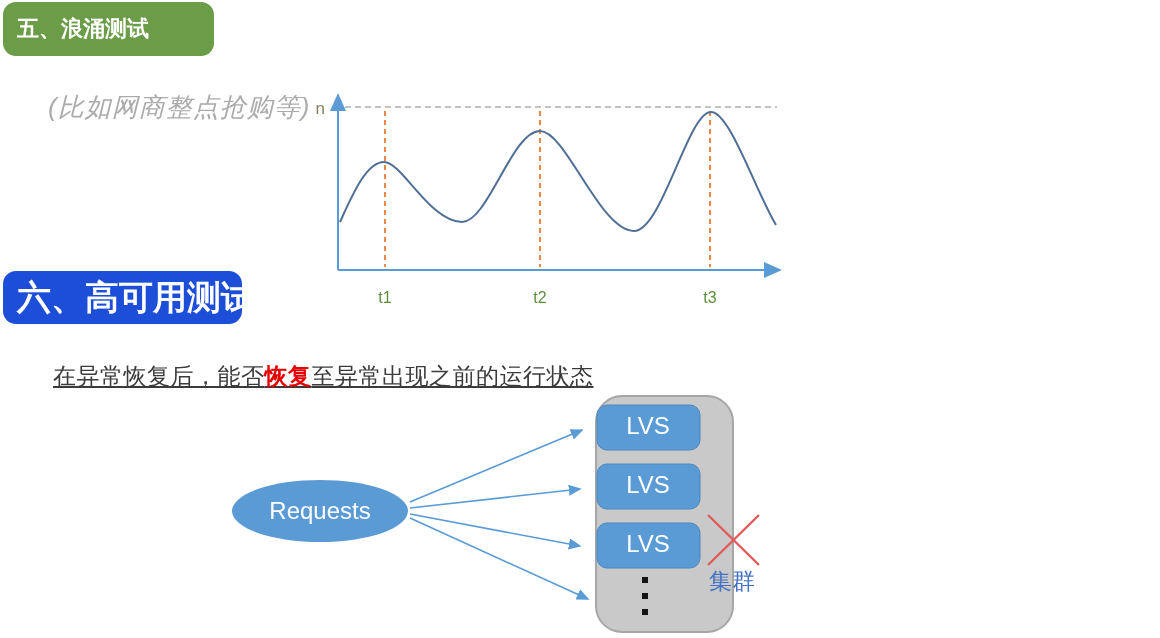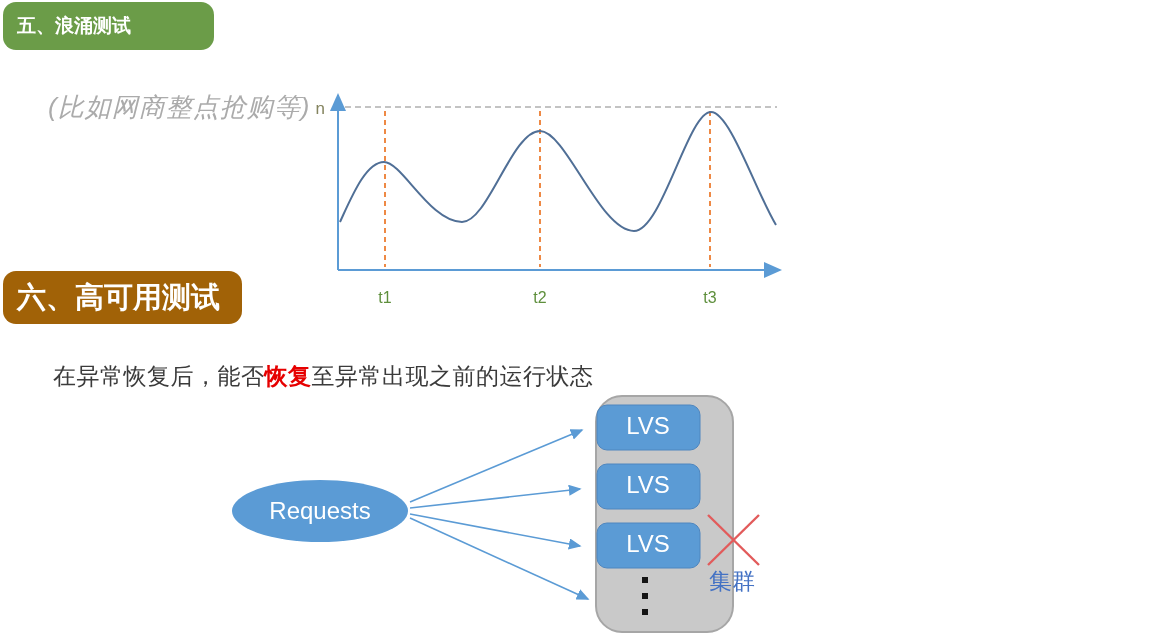--- a/index.html
+++ b/index.html
@@ -1,30 +1,30 @@
 <!DOCTYPE html>
 <html><head>
 <meta charset="utf-8">
 <style>
   html,body{margin:0;padding:0;background:#fff;}
   body{font-family:"Liberation Sans","DejaVu Sans",sans-serif;}
   .slide{position:relative;width:1160px;height:638px;background:#ffffff;overflow:hidden;}
 
   .badge{position:absolute;display:flex;align-items:center;padding:0 14px;
          color:#ffffff;font-weight:bold;border-radius:13px;white-space:nowrap;}
-  .badge.green{left:3px;top:2px;width:183px;height:48px;font-size:19px;background:#6B9C48;}
-  .badge.purple{left:3px;top:271px;width:211px;height:53px;font-size:29px;background:#a16207;}
+  .badge.green{left:3px;top:2px;width:183px;height:54px;font-size:22px;background:#6B9C48;}
+  .badge.purple{left:3px;top:271px;width:211px;height:53px;font-size:34px;background:#1d4ed8;}
 
   .para{position:absolute;color:#3B3B3B;font-size:23px;white-space:nowrap;letter-spacing:0.5px;}
   .para .hl{color:#E60000;font-weight:bold;}
   #surge-desc{left:62px;top:61px;}
   .note{position:absolute;left:48px;top:90px;font-size:26px;font-style:italic;
         color:#ABABAB;white-space:nowrap;letter-spacing:1px;}
   #ha-desc1{left:53px;top:331px;}
-  #ha-desc2{left:53px;top:361px;}
+  #ha-desc2{left:53px;top:361px;text-decoration:underline;}
 
   svg{position:absolute;overflow:visible;}
   #surge-chart{left:295px;top:80px;}
   #ha-diagram{left:215px;top:390px;}
   svg text{font-family:"Liberation Sans","DejaVu Sans",sans-serif;}
   .tick{fill:#5E8F3C;font-size:16px;}
   .ylab{fill:#84845F;font-size:17px;}
   .nodetext{fill:#ffffff;font-size:24px;}
   .clusterlab{fill:#4472C4;font-size:23px;}
 </style>

